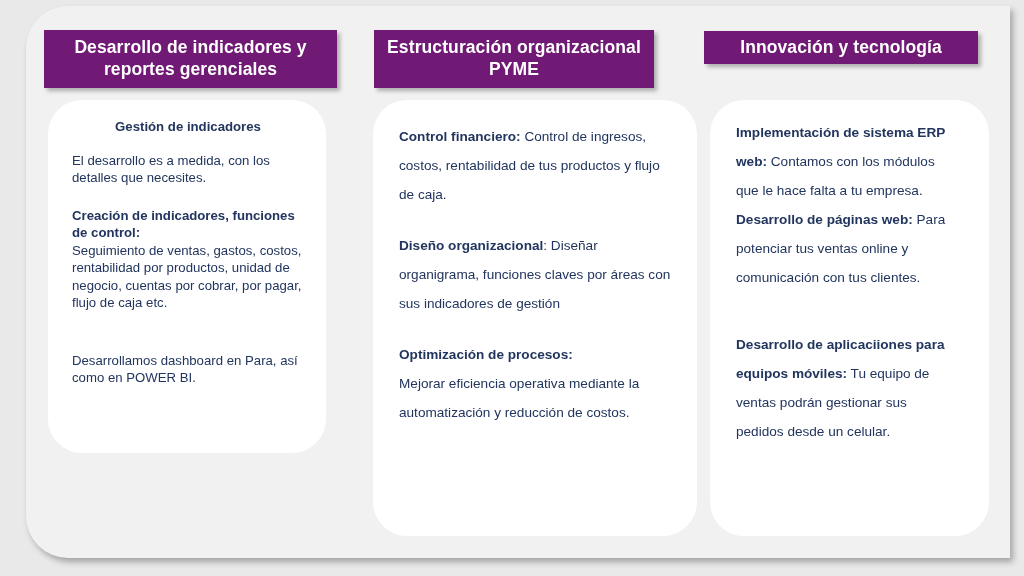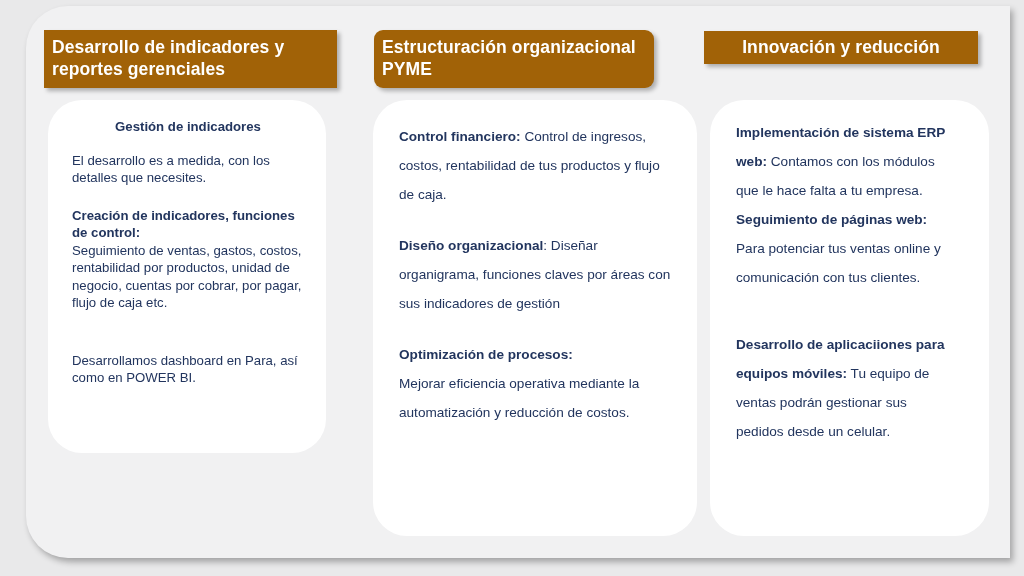--- a/index.html
+++ b/index.html
@@ -22,33 +22,34 @@
     top: 6px;
     width: 984px;
     height: 552px;
     background: #f1f1f2;
     border-radius: 42px 0 0 42px;
     box-shadow: 3px 4px 6px rgba(0,0,0,0.30);
   }
   
   .hdr {
     position: absolute;
-    background: #a16207;
+    background: #701a75;
     color: #ffffff;
     font-weight: bold;
+    text-align: center;
     display: flex;
     align-items: center;
     justify-content: center;
     box-shadow: 3px 3px 4px rgba(0,0,0,0.28);
     box-sizing: border-box;
     line-height: 1.25;
     letter-spacing: .1px;
   }
   #hdr1 { left: 44px;  top: 30px; width: 293px; height: 58px; font-size: 17.5px; padding: 0 8px; }
-  #hdr2 { left: 374px; top: 30px; width: 280px; height: 58px; font-size: 17.5px; padding: 0 8px; border-radius: 9px; }
+  #hdr2 { left: 374px; top: 30px; width: 280px; height: 58px; font-size: 17.5px; padding: 0 8px; }
   #hdr3 { left: 704px; top: 31px; width: 274px; height: 33px; font-size: 17.5px; padding: 0 8px; }
 
   
   .panel {
     position: absolute;
     background: #ffffff;
     border-radius: 34px;
     box-sizing: border-box;
     color: #22355e;
   }
@@ -77,21 +78,21 @@
 <div id="slide">
   <div id="canvas"></div>
 
   <div class="hdr" id="hdr1">
     <span>Desarrollo de indicadores y reportes gerenciales</span>
   </div>
   <div class="hdr" id="hdr2">
     <span>Estructuración organizacional PYME</span>
   </div>
   <div class="hdr" id="hdr3">
-    <span>Innovación y reducción</span>
+    <span>Innovación y tecnología</span>
   </div>
 
   <div class="panel" id="panel1">
     <p class="p center">Gestión de indicadores</p>
     <div class="gap-md"></div>
     <p class="p">
       <span>El desarrollo es a medida, con los detalles que necesites.</span>
     </p>
     <div class="gap-lg"></div>
     <p class="p">
@@ -120,21 +121,21 @@
       <span>Mejorar eficiencia operativa mediante la automatización y reducción de costos.</span>
     </p>
   </div>
 
   <div class="panel" id="panel3">
     <p class="p">
       <b>Implementación de sistema ERP web:</b>
       <span>Contamos con los módulos que le hace falta a tu empresa.</span>
     </p>
     <p class="p">
-      <b>Seguimiento de páginas web:</b>
+      <b>Desarrollo de páginas web:</b>
       <span>Para potenciar tus ventas online y comunicación con tus clientes.</span>
     </p>
     <div class="gap-xl"></div>
     <p class="p">
       <b>Desarrollo de aplicaciiones para equipos móviles:</b>
       <span>Tu equipo de ventas podrán gestionar sus pedidos desde un celular.</span>
     </p>
   </div>
 </div>
 

